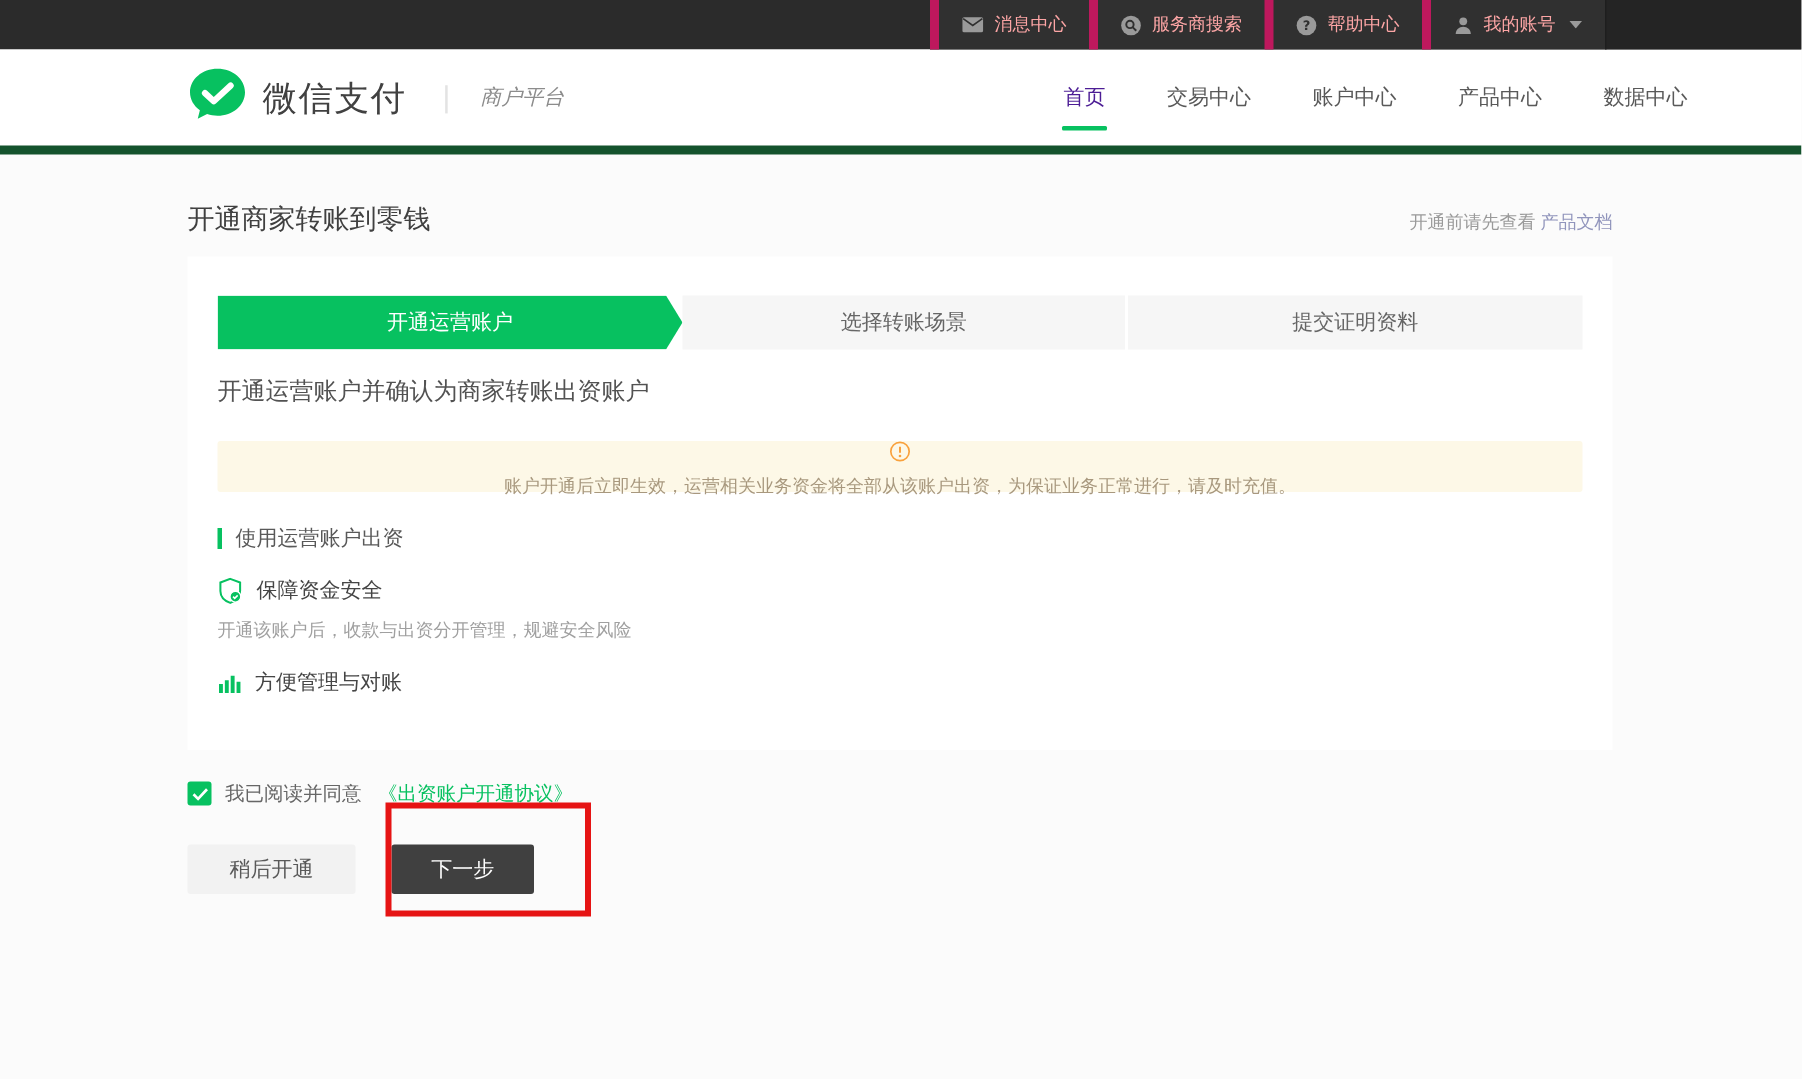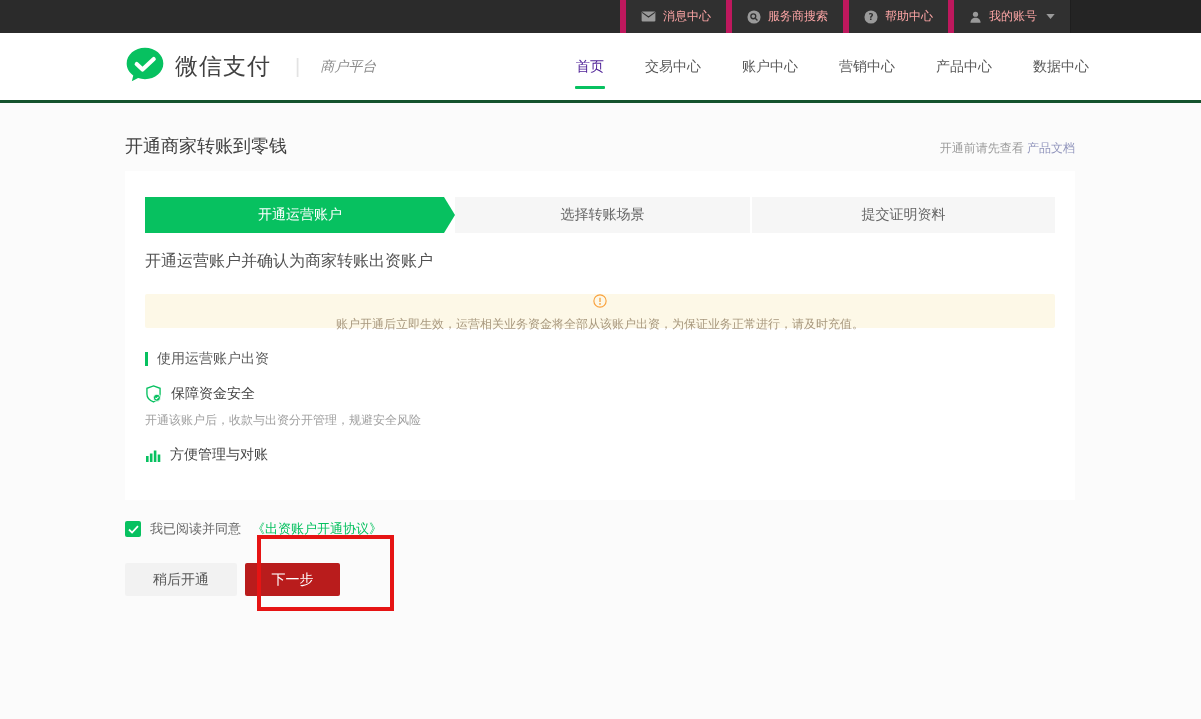--- a/index.html
+++ b/index.html
@@ -16,21 +16,21 @@
     background:#303030; border-left:6px solid #be185d;
     color:#fca5a5; font-size:12px; cursor:pointer;
   }
   .tb-item svg { display:block; }
   .tb-spacer { width:131px; background:#242424; border-left:1px solid #1e1e1e; }
   .caret { margin-left:2px; display:flex; }
 
   
   .header {
     height:70px; background:#fff; display:flex; align-items:center;
-    padding:0 112px 0 125px; border-bottom:3px solid #14532d;
+    padding:0 76px 0 125px; border-bottom:6px solid #14532d;
   }
   .brand { display:flex; align-items:center; gap:10px; cursor:pointer; }
   .brand-name { font-size:23px; color:#414141; letter-spacing:1px; }
   .brand-sep { color:#e3e3e3; font-size:20px; margin:0 10px 0 14px; font-weight:300; }
   .brand-sub { font-size:14px; color:#8c8c8c;font-style:italic; }
   .nav { margin-left:auto; display:flex; gap:41px; }
   .nav-item {
     font-size:14px; color:#595959; cursor:pointer; position:relative;
     height:70px; display:flex; align-items:center;
   }
@@ -90,21 +90,21 @@
   .agree-link { color:#07c160; cursor:pointer; text-decoration:none; margin-left:2px; }
 
   
   .btn-row { margin:25px 0 0 125px; display:flex; position:relative; }
   .btn {
     height:33px; font-size:14px; display:flex; align-items:center; justify-content:center;
     cursor:pointer; border:none; border-radius:2px;
     font-family:"Liberation Sans","DejaVu Sans",sans-serif;
   }
   .btn-later { width:112px; background:#f2f2f2; color:#595959; }
-  .btn-next { width:95px; background:#b91c1c; color:#fff; margin-left:8px; }
+  .btn-next { width:95px; background:#404040; color:#fff; margin-left:24px; }
   .red-annotation {
     position:absolute; left:132px; top:-28px; width:137px; height:76px;
     border:4px solid #e61414; pointer-events:none;
   }
 </style>
 </head>
 <body>
 
 <div class="topbar">
   <div class="tb-item">
@@ -161,21 +161,20 @@
         </svg>
     </span>
     <span class="brand-name">微信支付</span>
     <span class="brand-sep">|</span>
     <span class="brand-sub">商户平台</span>
   </div>
   <div class="nav">
     <div class="nav-item active">首页</div>
     <div class="nav-item">交易中心</div>
     <div class="nav-item">账户中心</div>
-    <div class="nav-item">营销中心</div>
     <div class="nav-item">产品中心</div>
     <div class="nav-item">数据中心</div>
   </div>
 </div>
 
 <div class="title-row">
   <div class="page-title">开通商家转账到零钱</div>
   <div class="doc-area">
     <span>开通前请先查看 </span>
     <span class="doc-link">产品文档</span>

